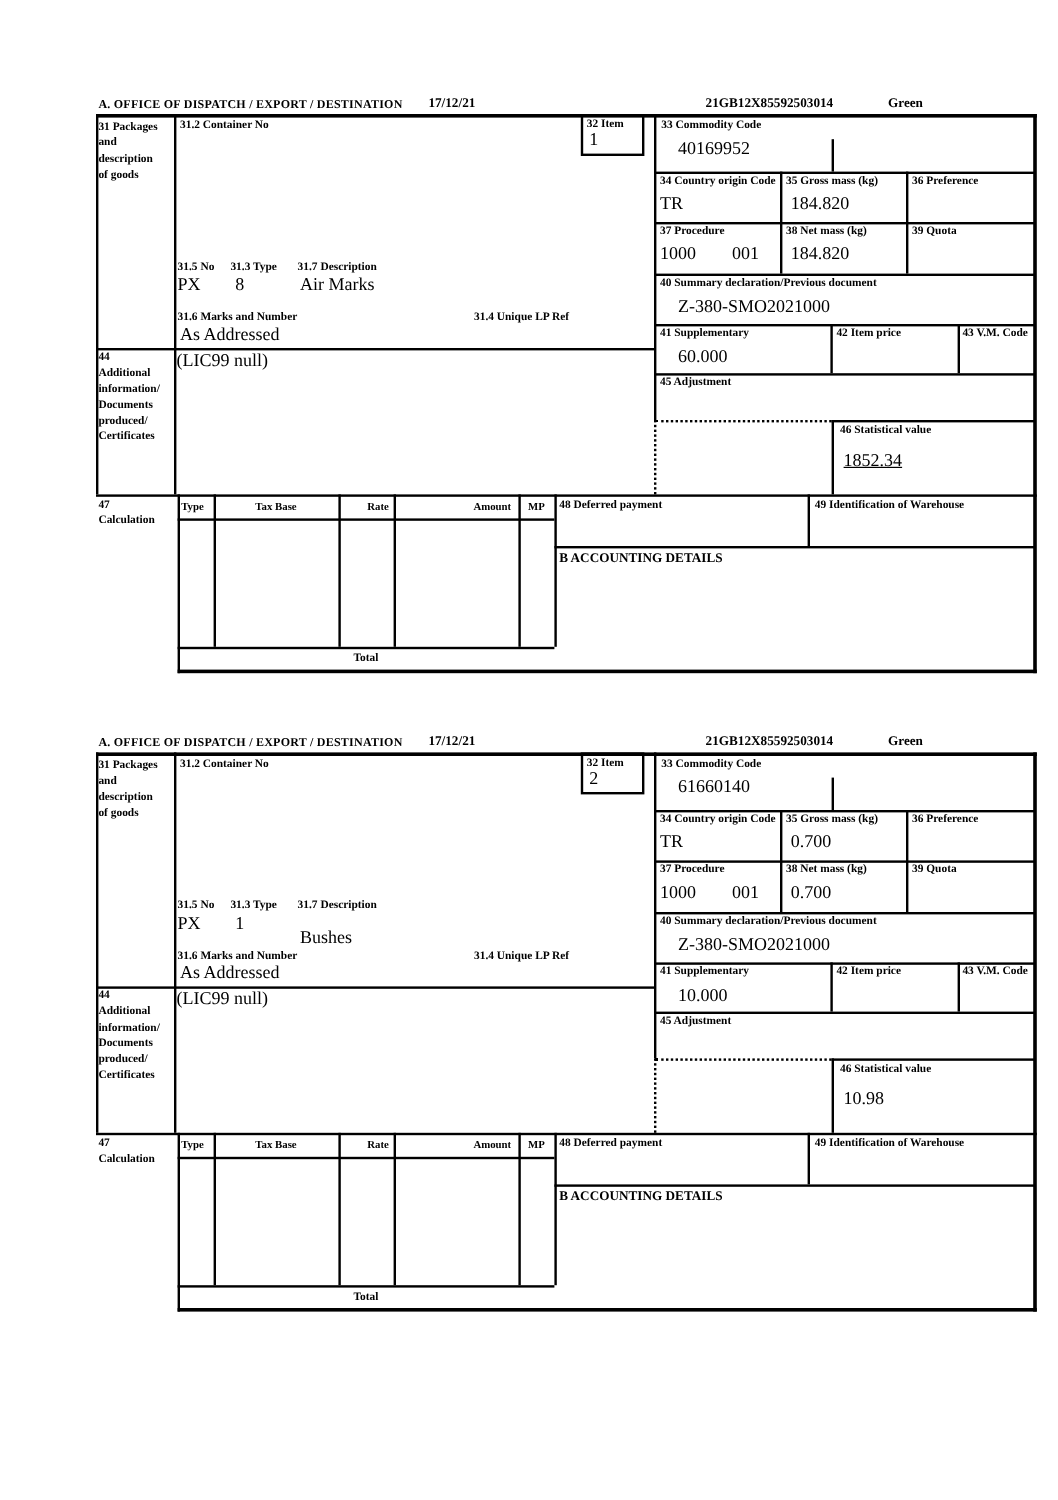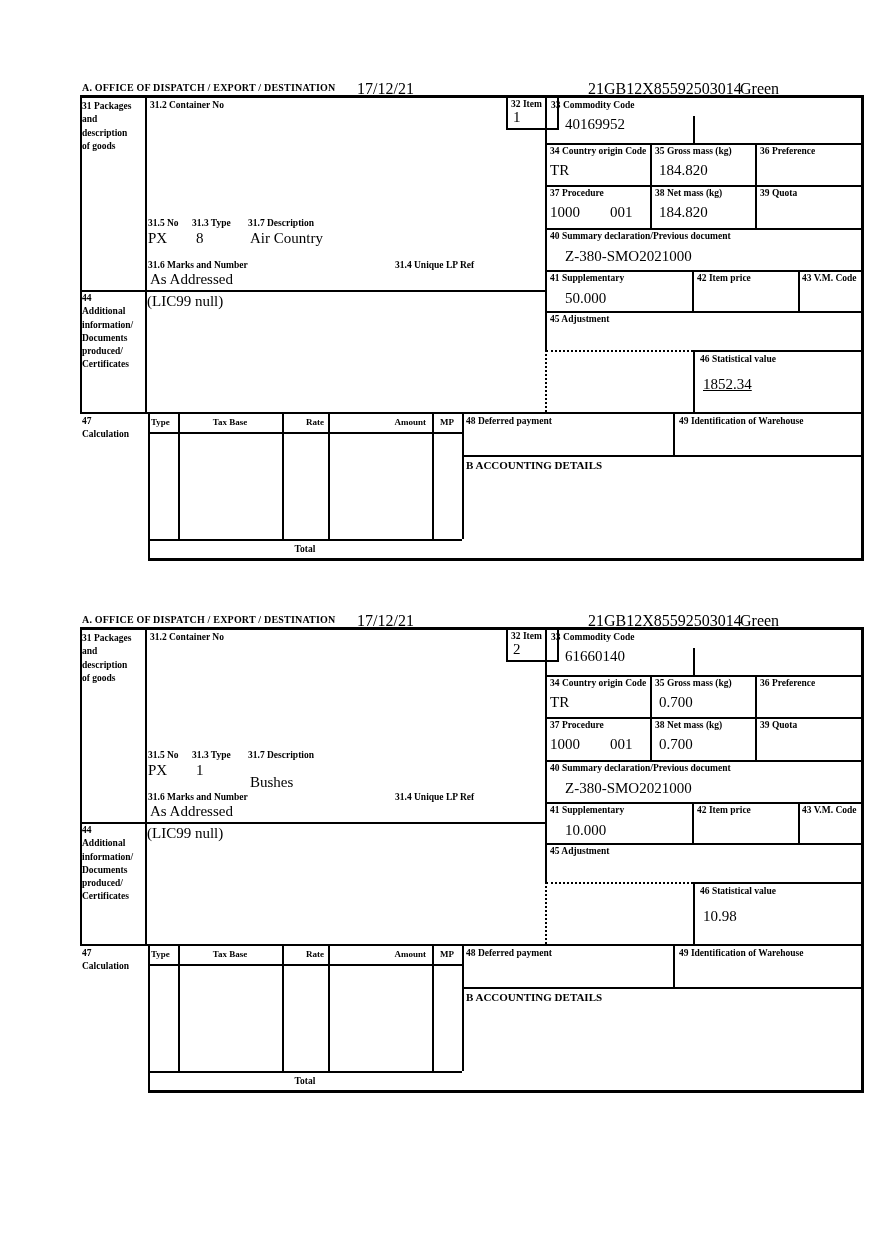--- a/index.html
+++ b/index.html
@@ -6,22 +6,22 @@
   body { width:882px; height:1250px; position:relative; overflow:hidden;
          font-family:"Liberation Serif","DejaVu Serif",serif; color:#000; }
   .sec { position:absolute; left:0; width:882px; height:532px; }
   .ln  { position:absolute; background:#000; }
   .dot-h { position:absolute; border-top:2px dotted #000; height:0; }
   .dot-v { position:absolute; border-left:2px dotted #000; width:0; }
   .lbl { position:absolute; font-size:9.5px; font-weight:bold; white-space:nowrap; line-height:1.2; }
   .pre { white-space:pre-line; line-height:1.4; }
   .val { position:absolute; font-size:15px; font-weight:normal; white-space:nowrap; line-height:1.1; }
   .hdr { position:absolute; font-size:10px; font-weight:bold; letter-spacing:0.2px; white-space:nowrap; }
-  .big { position:absolute; font-size:16px; font-weight:normal; white-space:nowrap; }
-  .itembox { position:absolute; left:506px; top:15px; width:49px; height:31px; border:2px solid #000; }
+  .big { position:absolute; font-size:11px; font-weight:bold; white-space:nowrap; }
+  .itembox { position:absolute; left:484px; top:15px; width:49px; height:31px; border:2px solid #000; }
   .itembox .ilbl { position:absolute; left:3px; top:2px; font-size:9.5px; font-weight:bold; white-space:nowrap; }
   .itembox .ival { position:absolute; left:5px; top:12px; font-size:15px; }
   .acct { position:absolute; font-size:11px; font-weight:bold; white-space:nowrap; }
   .th { position:absolute; font-size:9px; font-weight:bold; top:337px; }
 </style>
 </head>
 <body>
 
 <div id="sections-root">
   <div class="sec" style="top: 80px;">
@@ -89,34 +89,34 @@
     <span class="val" style="left:550px; top:124px;">1000</span>
     <span class="val" style="left:610px; top:124px;">001</span>
     <span class="lbl" style="left:655px; top:108px;">38 Net mass (kg)</span>
     <span class="val" style="left:659px; top:124px;">184.820</span>
     <span class="lbl" style="left:760px; top:108px;">39 Quota</span>
 
     <span class="lbl" style="left:550px; top:151px;">40 Summary declaration/Previous document</span>
     <span class="val" style="left:565px; top:168px;">Z-380-SMO2021000</span>
 
     <span class="lbl" style="left:550px; top:193px;">41 Supplementary</span>
-    <span class="val" style="left:565px; top:210px;">50.000</span>
+    <span class="val" style="left:565px; top:210px;">60.000</span>
     <span class="lbl" style="left:697px; top:193px;">42 Item price</span>
     <span class="lbl" style="left:802px; top:193px;">43 V.M. Code</span>
 
     <span class="lbl" style="left:550px; top:234px;">45 Adjustment</span>
     <span class="lbl" style="left:700px; top:274px;">46 Statistical value</span>
     <span class="val" style="left:703px; top:296px;text-decoration:underline;">1852.34</span>
 
     <span class="lbl" style="left:148px; top:138px;">31.5 No</span>
     <span class="lbl" style="left:192px; top:138px;">31.3 Type</span>
     <span class="lbl" style="left:248px; top:138px;">31.7 Description</span>
     <span class="val" style="left:148px; top:150px;">PX</span>
     <span class="val" style="left:196px; top:150px;">8</span>
-    <span class="val" style="left:250px; top:150px;">Air Country</span>
+    <span class="val" style="left:250px; top:150px;">Air Marks</span>
 
     <span class="lbl" style="left:148px; top:180px;">31.6 Marks and Number</span>
     <span class="lbl" style="left:395px; top:180px;">31.4 Unique LP Ref</span>
     <span class="val" style="left:150px; top:191px;">As Addressed</span>
 
     <span class="lbl pre" style="left:82px; top:212px; width:62px;">44
 Additional
 information/
 Documents
 produced/

